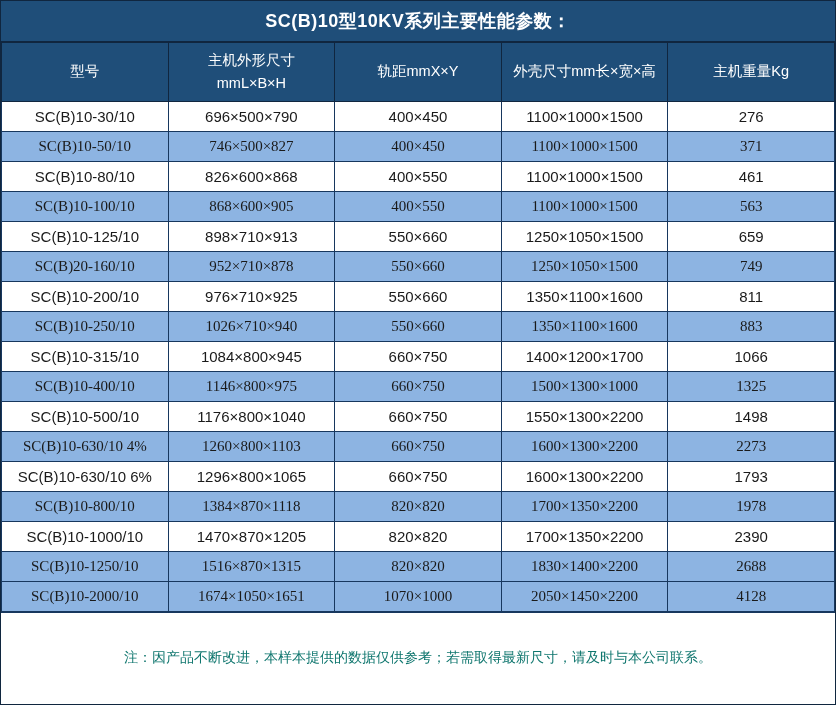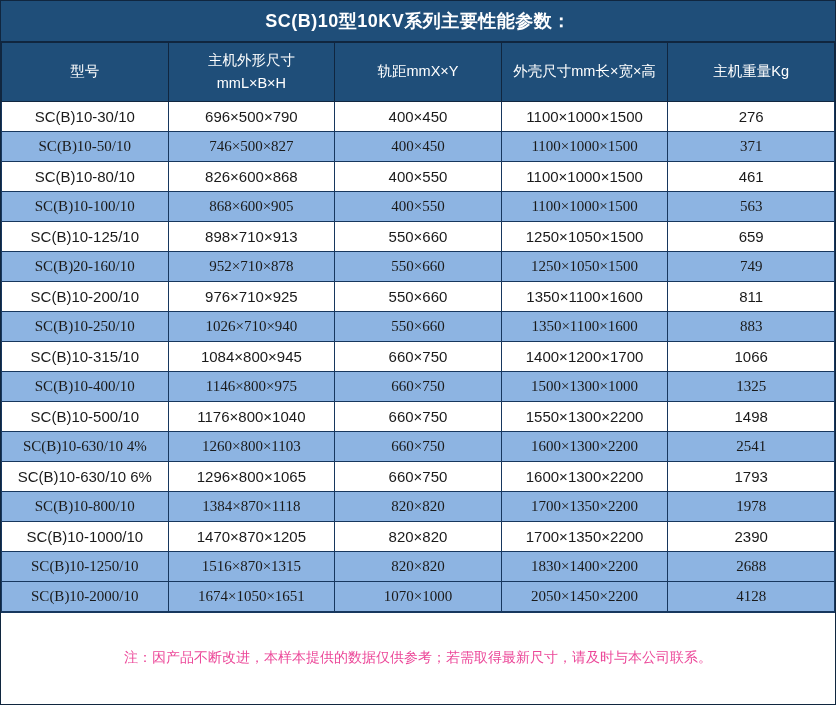--- a/index.html
+++ b/index.html
@@ -58,21 +58,21 @@
     white-space: nowrap;
     overflow: hidden;
   }
   table.spec tr.alt td { background: #8DB4E2; font-family: Liberation Serif, serif; }
   .footer-note {
     flex: 1 1 auto;
     display: flex;
     align-items: center;
     justify-content: center;
     font-size: 14px;
-    color: #ec4899;
+    color: #0f766e;
     background: #ffffff;
     border-top: 1px solid #17375E;
   }
 </style>
 </head>
 <body>
 
 <div class="sheet">
 
   <div class="title-bar">SC(B)10型10KV系列主要性能参数：</div>
@@ -174,21 +174,21 @@
     <td>1176×800×1040</td>
     <td>660×750</td>
     <td>1550×1300×2200</td>
     <td>1498</td>
   </tr>
         <tr class="alt">
     <td>SC(B)10-630/10 4%</td>
     <td>1260×800×1103</td>
     <td>660×750</td>
     <td>1600×1300×2200</td>
-    <td>2541</td>
+    <td>2273</td>
   </tr>
         <tr>
     <td>SC(B)10-630/10 6%</td>
     <td>1296×800×1065</td>
     <td>660×750</td>
     <td>1600×1300×2200</td>
     <td>1793</td>
   </tr>
         <tr class="alt">
     <td>SC(B)10-800/10</td>

